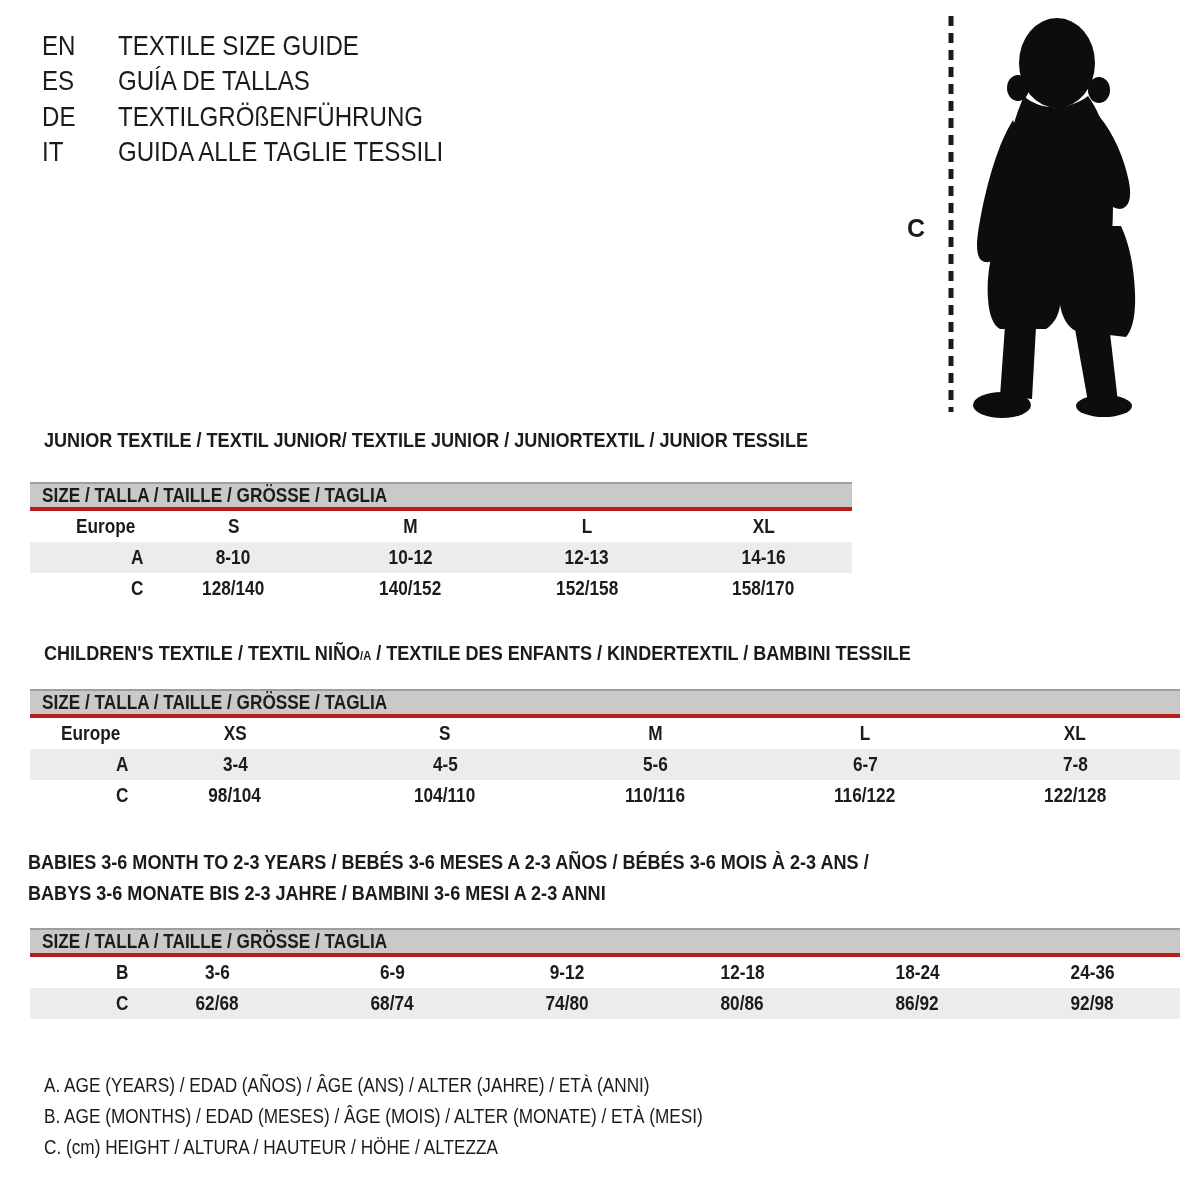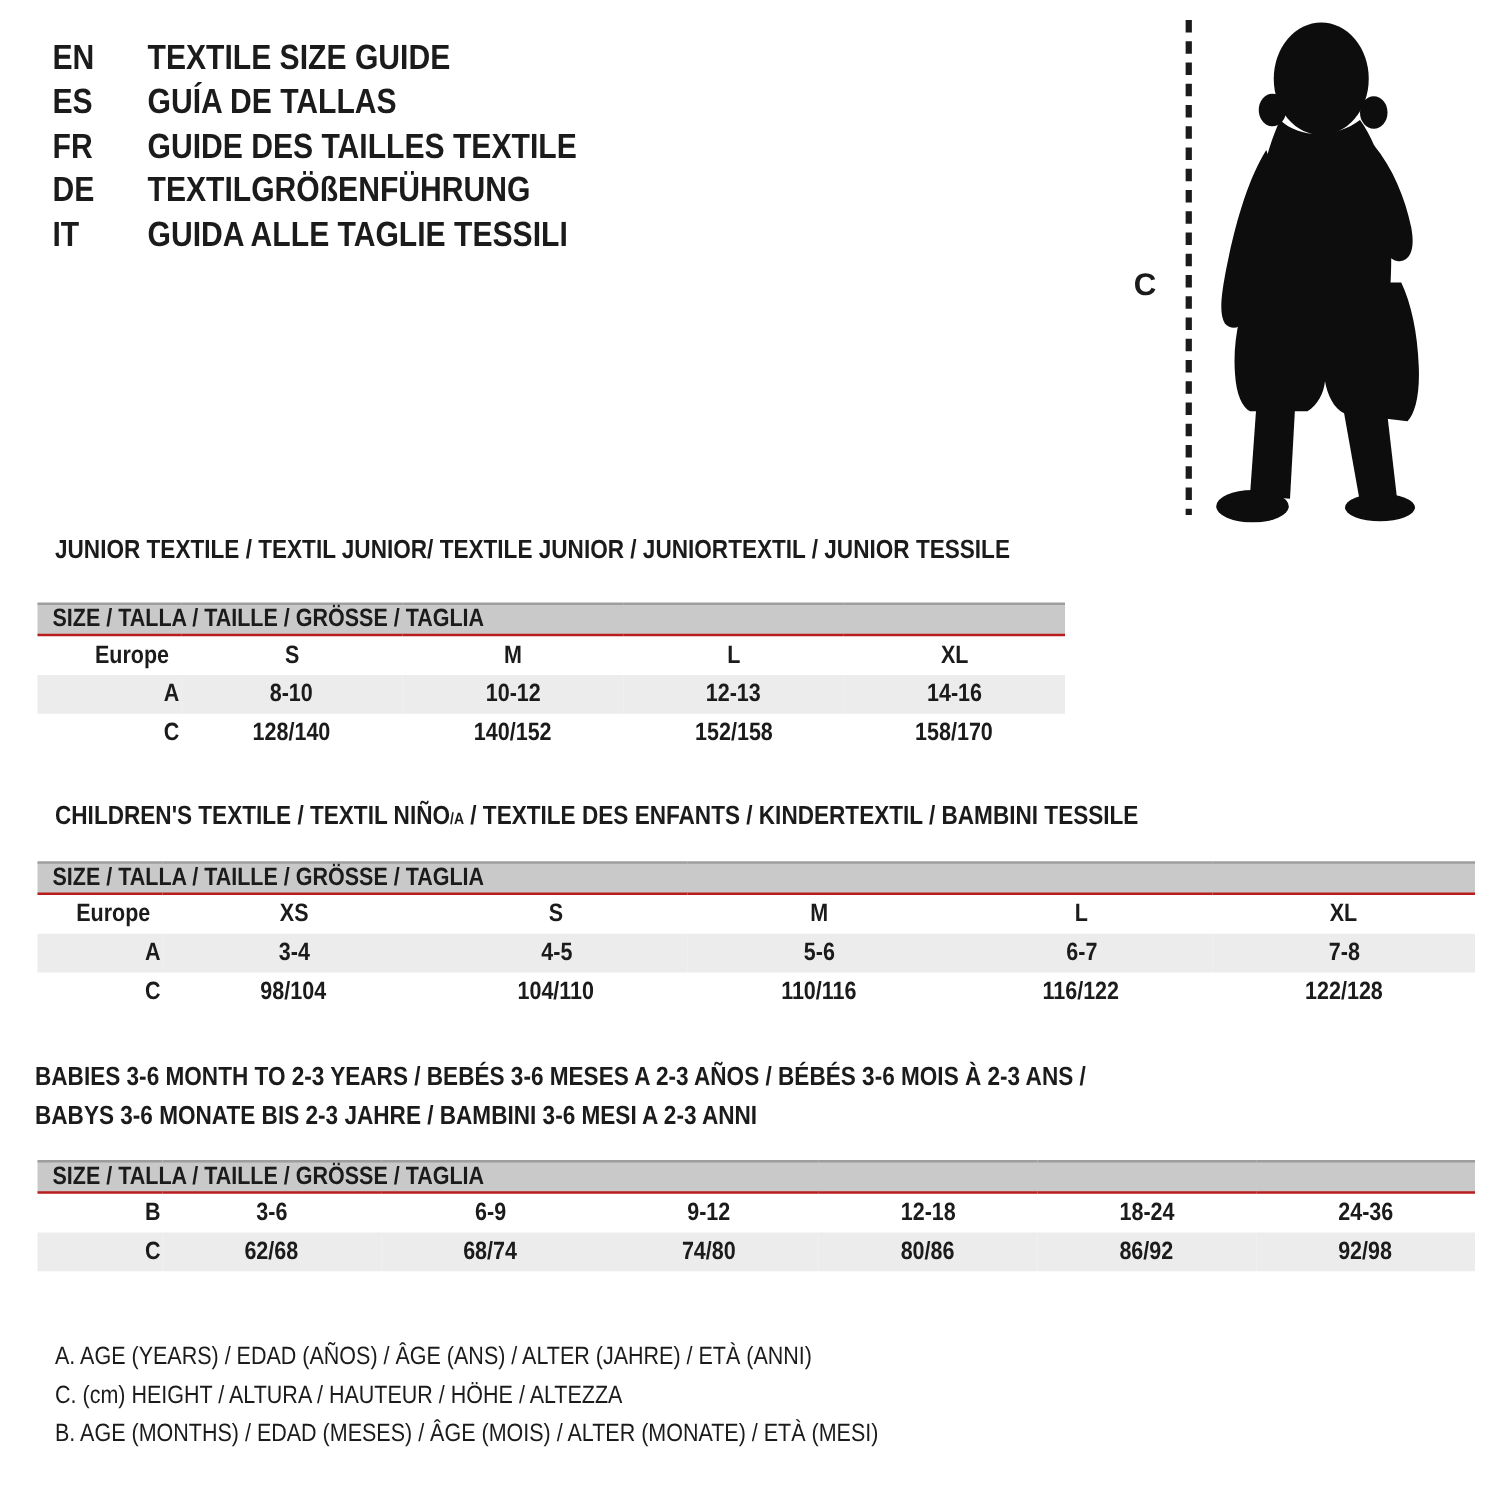--- a/index.html
+++ b/index.html
@@ -10,21 +10,21 @@
     overflow:hidden;
   }
   .abs { position:absolute; }
 
   
   .cond  { display:inline-block; transform:scaleX(0.86); transform-origin:0 50%; white-space:nowrap; }
   .condc { display:inline-block; transform:scaleX(0.86); transform-origin:50% 50%; white-space:nowrap; }
 
   
   .lang-block { left:42px; top:28px; }
-  .lang-row { display:flex; height:35.5px; align-items:center; font-size:28px; font-weight:bold; }
+  .lang-row { display:flex; height:35.5px; align-items:center; font-size:28px; font-weight:normal; }
   .lang-code { width:76px; flex:0 0 76px; }
 
   
   .figure { left:895px; top:6px; width:270px; height:418px; }
   .c-label { position:absolute; left:12px; top:208px; font-size:25px; font-weight:bold; }
   .figure svg { position:absolute; left:25px; top:4px; }
 
   
   .sec-title { font-size:21px; font-weight:bold; }
   .title-1 { left:44px; top:410px;margin-top:18px; }
@@ -36,41 +36,37 @@
   .legend { left:44px; top:1070px; font-size:20px; font-weight:normal; line-height:31px; }
 
   
   table.tbl { position:absolute; border-collapse:collapse; table-layout:fixed; }
   .tbl1 { left:30px; top:482px; width:822px; }
   .tbl2 { left:30px; top:689px; width:1150px; }
   .tbl3 { left:30px; top:928px; width:1150px; }
   .tbl td { padding:0; font-size:20px; font-weight:bold; height:31px; vertical-align:middle; text-align:center; }
   .tbl td.size-bar {
     height:23px; background:#c9c9c9; text-align:left;
-    border-top:2px solid #9e9e9e; border-bottom:2px solid #b91c1c;
+    border-top:2px solid #9e9e9e; border-bottom:4px solid #b91c1c;
     padding-left:12px;
   }
   .tbl td.lbl { text-align:right; padding-left:12px; }
   tr.shade { background:#ececec; }
 </style>
 </head>
 <body>
 
 <div class="abs lang-block">
   <div class="lang-row">
     <span class="lang-code"><span class="cond">EN</span></span>
     <span class="cond">TEXTILE SIZE GUIDE</span>
   </div>
   <div class="lang-row">
     <span class="lang-code"><span class="cond">ES</span></span>
     <span class="cond">GUÍA DE TALLAS</span>
-  </div>
-  <div class="lang-row">
-    <span class="lang-code"><span class="cond">FR</span></span>
-    <span class="cond">GUIDE DES TAILLES TEXTILE</span>
   </div>
   <div class="lang-row">
     <span class="lang-code"><span class="cond">DE</span></span>
     <span class="cond">TEXTILGRÖßENFÜHRUNG</span>
   </div>
   <div class="lang-row">
     <span class="lang-code"><span class="cond">IT</span></span>
     <span class="cond">GUIDA ALLE TAGLIE TESSILI</span>
   </div>
 </div>
@@ -220,15 +216,15 @@
     <td><span class="condc">74/80</span></td>
     <td><span class="condc">80/86</span></td>
     <td><span class="condc">86/92</span></td>
     <td><span class="condc">92/98</span></td>
   </tr>
 </tbody>
   </table>
 
 <div class="abs legend">
   <div><span class="cond">A. AGE (YEARS) / EDAD (AÑOS) / ÂGE (ANS) / ALTER (JAHRE) / ETÀ (ANNI)</span></div>
+  <div><span class="cond">B. AGE (MONTHS) / EDAD (MESES) / ÂGE (MOIS) / ALTER (MONATE) / ETÀ (MESI)</span></div>
   <div><span class="cond">C. (cm) HEIGHT / ALTURA / HAUTEUR / HÖHE / ALTEZZA</span></div>
-  <div><span class="cond">B. AGE (MONTHS) / EDAD (MESES) / ÂGE (MOIS) / ALTER (MONATE) / ETÀ (MESI)</span></div>
 </div>
 
 </body></html>

